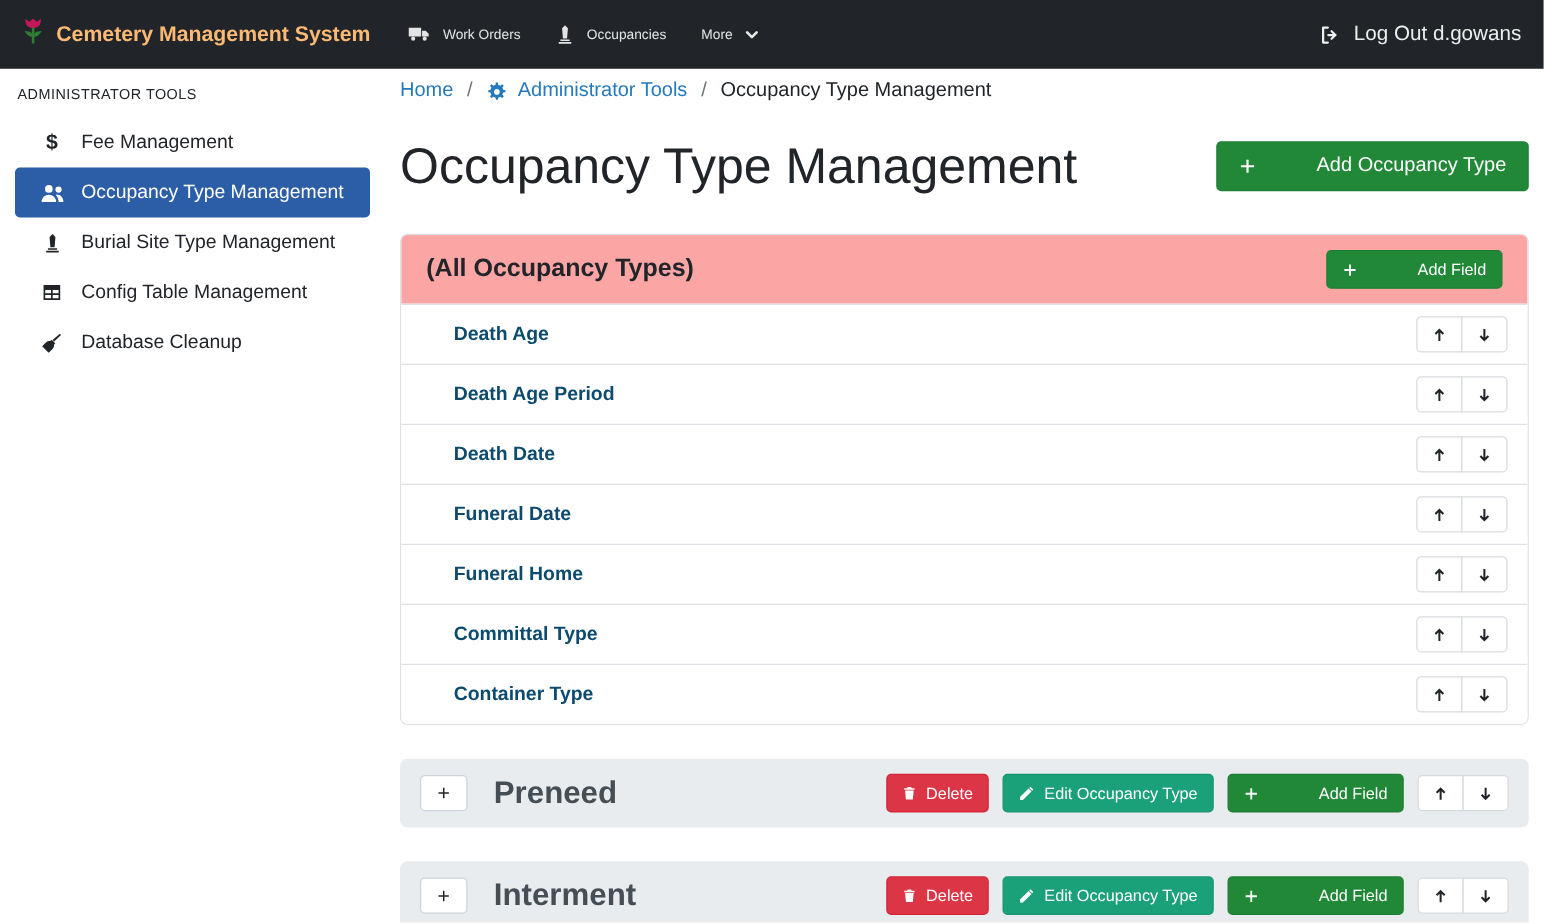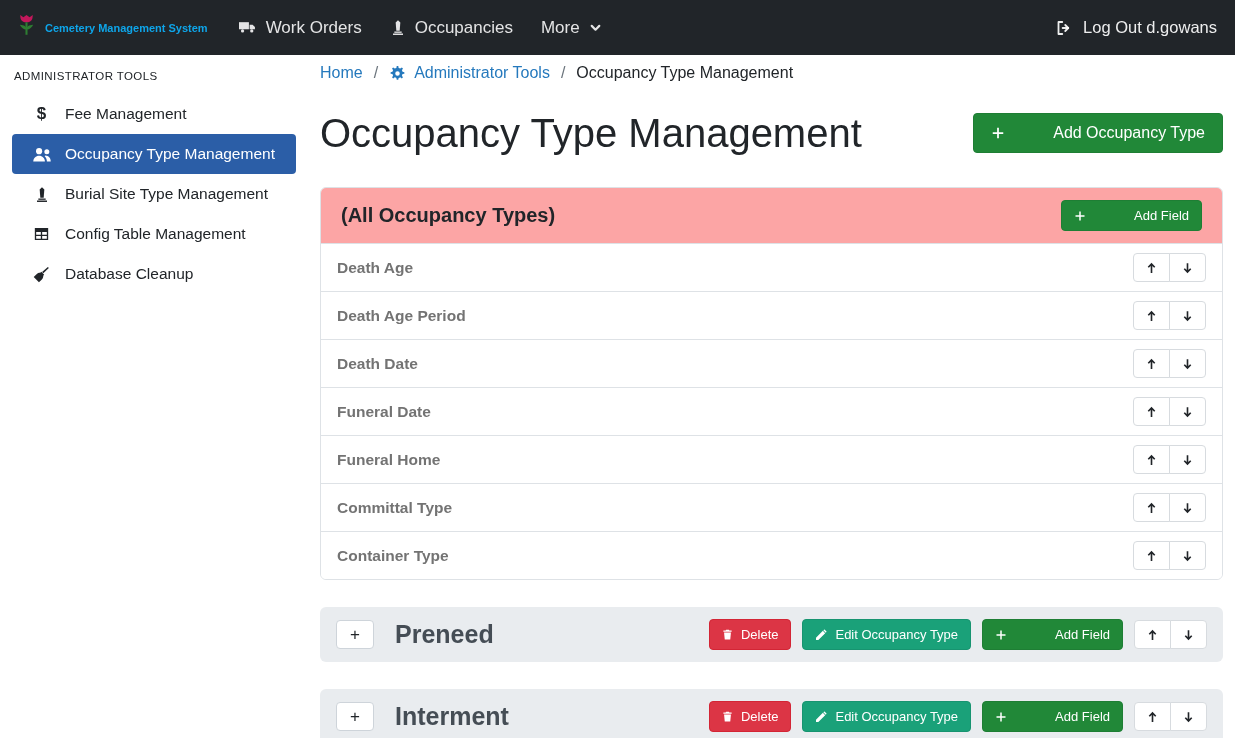--- a/index.html
+++ b/index.html
@@ -6,25 +6,25 @@
   html,body { width:1235px; height:738px; overflow:hidden; }
   body {
     font-family: "Liberation Sans", "DejaVu Sans", sans-serif;
     background:#fff; color:#212529;
   }
   
   .navbar {
     height:55px; background:#212529; display:flex; align-items:center;
     padding:0 18px; color:#fff;
   }
-  .brand { display:flex; align-items:center; gap:10px; font-weight:700; font-size:11px; color:#0ea5e9; cursor:pointer; white-space:nowrap;justify-content:center; }
+  .brand { display:flex; align-items:center; gap:10px; font-weight:700; font-size:17px; color:#fdba74; cursor:pointer; white-space:nowrap;justify-content:center; }
   .nav-items { display:flex; align-items:center; margin-left:16px; }
   .nav-item {
     display:flex; align-items:center; gap:9px; color:rgba(255,255,255,.88);
-    font-size:17px; padding:8px 14px; cursor:pointer; white-space:nowrap;
+    font-size:11px; padding:8px 14px; cursor:pointer; white-space:nowrap;
   }
   .nav-item .ni { display:flex; align-items:center; }
   .logout { margin-left:auto; display:flex; align-items:center; gap:9px; color:rgba(255,255,255,.92); font-size:16.5px; cursor:pointer; white-space:nowrap; }
   
   .layout { display:flex; height:697px; }
   .sidebar { width:308px; flex:none; padding:15px 12px 0; }
   .sidebar-heading { font-size:11.5px; letter-spacing:.4px; color:#212529; font-weight:500; padding:0 0 12px 2px; text-transform:uppercase; }
   .side-item {
     display:flex; align-items:center; gap:12px; height:40px;
     padding:0 10px 0 18px; font-size:15.5px; color:#212529;
@@ -57,21 +57,21 @@
   .card { margin-top:28px; border:1px solid #dee2e6; border-radius:6px; overflow:hidden; }
   .card-header {
     background:#fca5a5; padding:12px 20px; display:flex;
     align-items:center; justify-content:space-between;
   }
   .card-title { font-size:20px; font-weight:600; color:#212529; }
   .field-row {
     display:flex; align-items:center; justify-content:space-between;
     padding:9px 16px; border-top:1px solid #dee2e6; background:#fff;
   }
-  .field-link { color:#737373; font-weight:700; font-size:15.5px; text-decoration:none; cursor:pointer; }
+  .field-link { color:#0c4a6e; font-weight:700; font-size:15.5px; text-decoration:none; cursor:pointer;margin-left:26px; }
   .arrow-group { display:inline-flex; }
   .arrow-btn {
     width:37px; height:29px; background:#fff; border:1px solid #d7dbdf;
     display:flex; align-items:center; justify-content:center; color:#212529; cursor:pointer;
   }
   .arrow-btn:first-child { border-radius:4px 0 0 4px; }
   .arrow-btn:last-child { border-radius:0 4px 4px 0; margin-left:-1px; }
   
   .section-bar {
     margin-top:27px; background:#e9ecef; border-radius:6px;

